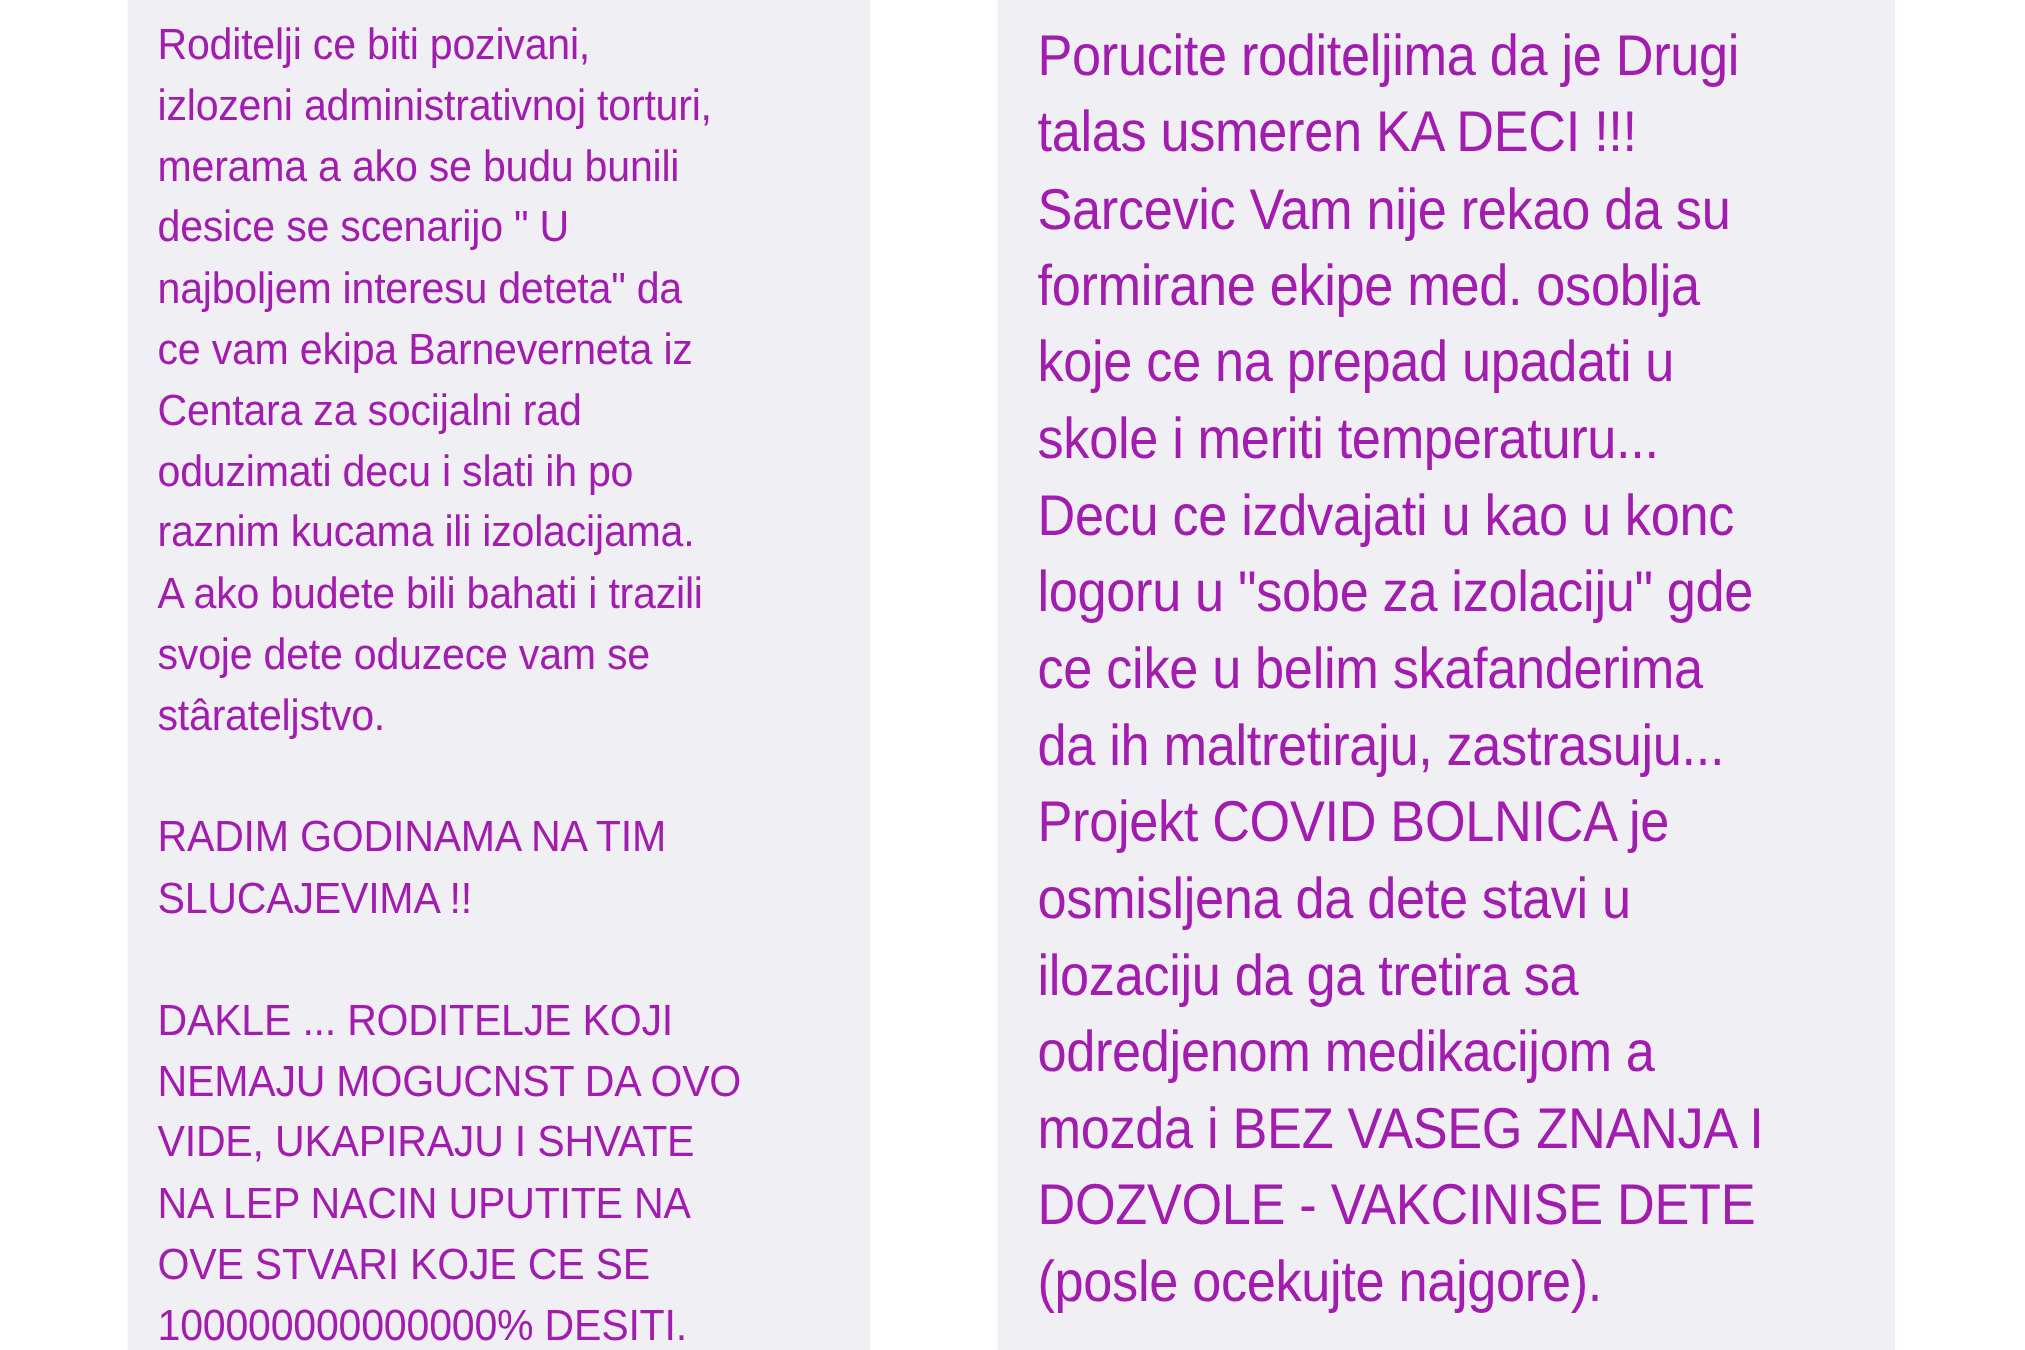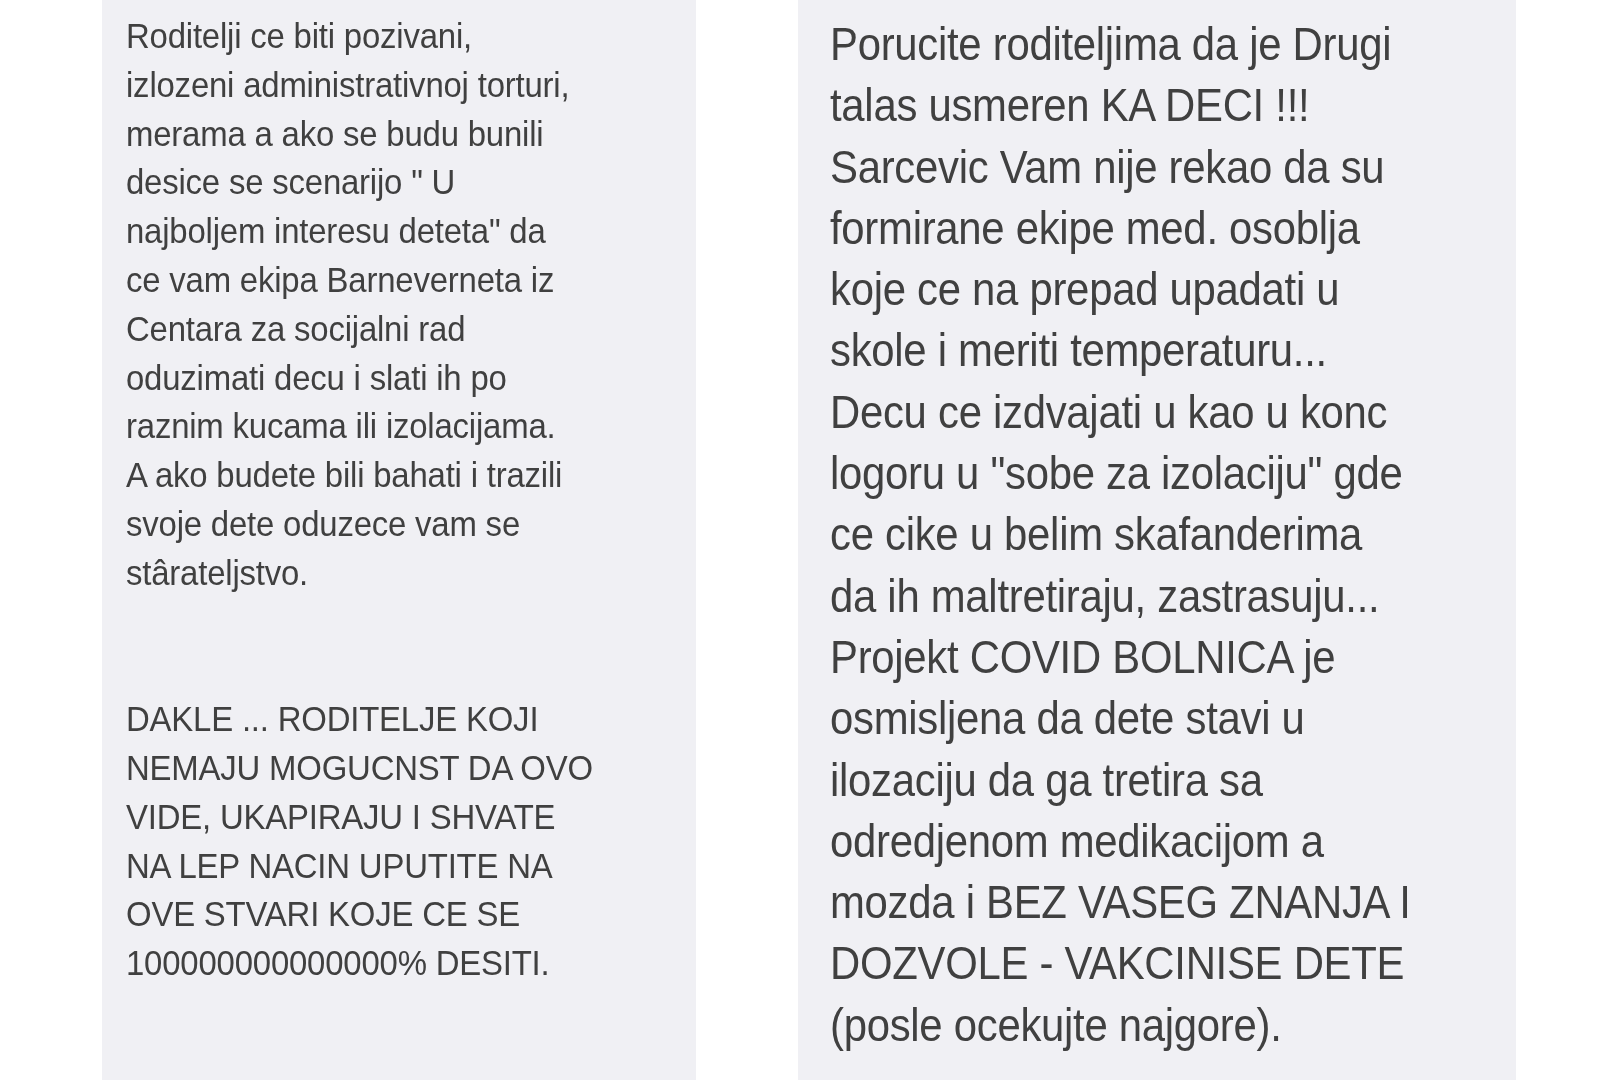--- a/index.html
+++ b/index.html
@@ -16,21 +16,21 @@
       height: 1080px;
       background: #ffffff;
     }
     .bubble {
       position: absolute;
       top: 0;
       height: 1080px;
       background: #f0f0f4;
       overflow: hidden;
       box-sizing: border-box;
-      color: #404040;
+      color: #a21caf;
       font-family: "Liberation Sans", "DejaVu Sans", sans-serif;
     }
     .bubble-left {
       left: 102px;
       width: 594px;
       padding: 12px 0 0 24px;
     }
     .bubble-right {
       left: 798px;
       width: 718px;
@@ -73,20 +73,24 @@
       <span class="line">najboljem interesu deteta" da</span>
       <span class="line">ce vam ekipa Barneverneta iz</span>
       <span class="line">Centara za socijalni rad</span>
       <span class="line">oduzimati decu i slati ih po</span>
       <span class="line">raznim kucama ili izolacijama.</span>
       <span class="line">A ako budete bili bahati i trazili</span>
       <span class="line">svoje dete oduzece vam se</span>
       <span class="line">stârateljstvo.</span>
     </div>
     <span class="gap"></span>
+    <div>
+      <span class="line">RADIM GODINAMA NA TIM</span>
+      <span class="line">SLUCAJEVIMA !!</span>
+    </div>
     <span class="gap"></span>
     <div>
       <span class="line">DAKLE ... RODITELJE KOJI</span>
       <span class="line">NEMAJU MOGUCNST DA OVO</span>
       <span class="line">VIDE, UKAPIRAJU I SHVATE</span>
       <span class="line">NA LEP NACIN UPUTITE NA</span>
       <span class="line">OVE STVARI KOJE CE SE</span>
       <span class="line">100000000000000% DESITI.</span>
     </div>
   </div>

